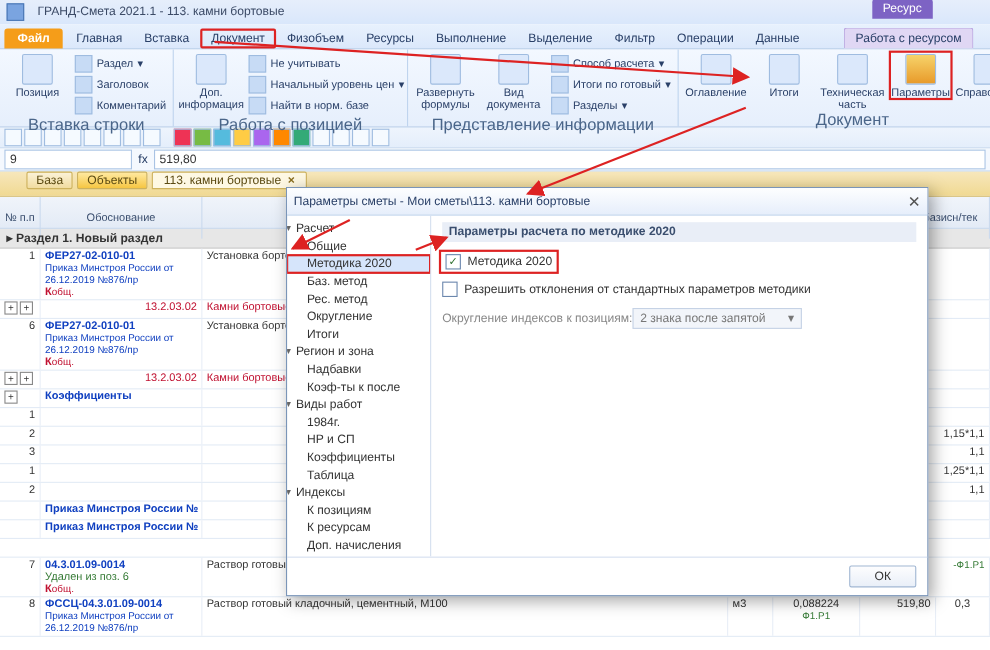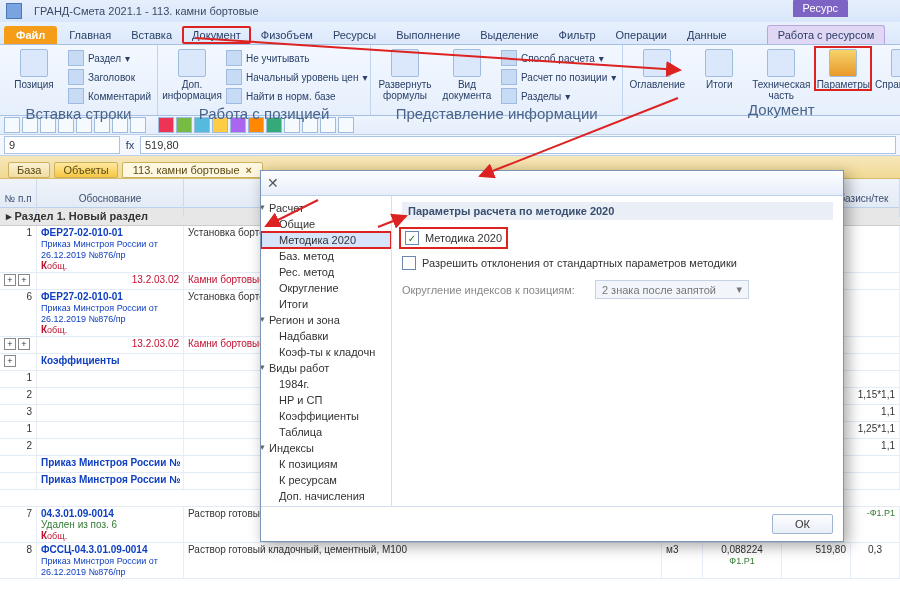--- a/index.html
+++ b/index.html
@@ -21,21 +21,21 @@
 .bigbtn .t{font-size:10px;color:#2a4068;line-height:11px}
 .minibtn{display:flex;align-items:center;gap:4px;color:#2a4068;font-size:10px;white-space:nowrap;padding:1px 0}
 .minibtn .ic{width:14px;height:14px;background:#c7dbf5;border:1px solid #9fbce0}
 .vstack{display:flex;flex-direction:column;gap:1px;padding-top:2px}
 .qat{height:18px;background:linear-gradient(#eef4fd,#e4eefb);border-bottom:1px solid #bcd1ec;display:flex;align-items:center;gap:2px;padding-left:4px}
 .qat .q{width:14px;height:14px;border:1px solid #9fbce0;background:#f5faff}
 .formula{height:20px;background:#f4f8fe;border-bottom:1px solid #bcd1ec;display:flex;align-items:center}
 .formula .cell{width:110px;border:1px solid #a9c3e4;background:#fff;height:16px;margin-left:4px;padding-left:4px;display:flex;align-items:center}
 .formula .fx{width:20px;text-align:center;color:#2a4068}
 .formula .val{flex:1;border:1px solid #a9c3e4;background:#fff;height:16px;margin-right:4px;padding-left:4px;display:flex;align-items:center}
-.navbar{height:22px;background:linear-gradient(#f7e7bc,#f0d992);border-bottom:1px solid #d4bb6d;display:flex;align-items:flex-end;gap:4px;padding-left:0}
+.navbar{height:22px;background:linear-gradient(#f7e7bc,#f0d992);border-bottom:1px solid #d4bb6d;display:flex;align-items:flex-start;gap:4px;padding-left:16px}
 .navbtn{background:linear-gradient(#fbf2d7,#f1dca0);border:1px solid #cdb25e;padding:1px 8px;border-radius:2px;color:#5b4a12}
 .navtab{background:#fef8e3;border:1px solid #cdb25e;padding:1px 10px;border-radius:2px 2px 0 0;color:#5b4a12;display:flex;gap:6px;align-items:center}
 .navtab .x{color:#8a6e1f;font-weight:bold}
 .grid{position:relative}
 .ghdr{display:flex;background:linear-gradient(#f0f4fa,#e3ebf6);border-bottom:1px solid #bcd1ec;height:28px}
 .gh{border-right:1px solid #cbdaee;padding:19px 4px;font-size:10px;color:#3a4e6e;display:flex;align-items:center;justify-content:center;text-align:center}
 .grow{display:flex;border-bottom:1px solid #e3ebf6;min-height:16px;font-size:10px}
 .gc{border-right:1px solid #e8eef7;padding:1px 4px;overflow:hidden;white-space:nowrap}
 .section{background:#e7e7e7;font-weight:bold;padding:2px 6px;border-bottom:1px solid #ccc}
 .blue{color:#1040c0;font-weight:bold}
@@ -49,21 +49,21 @@
 .tree .item{padding:2px 6px 2px 18px;font-size:11px;color:#333;white-space:nowrap;position:relative}
 .tree .item.top{padding-left:8px;color:#333}
 .tree .item.top::before{content:"▾";position:absolute;left:-1px;font-size:9px;color:#666}
 .tree .item.sel{background:#d6e5fb}
 .tree .item.marked{outline:2px solid #d22;outline-offset:-1px}
 .pane{flex:1;padding:6px 10px;display:flex;flex-direction:column;gap:10px}
 .pane .phdr{background:#e9eef7;padding:3px 6px;font-weight:bold;color:#3a4e6e;font-size:11px}
 .chk{display:flex;align-items:center;gap:6px;font-size:11px}
 .chk .box{width:12px;height:12px;border:1px solid #6b87ad;display:flex;align-items:center;justify-content:center;font-size:10px;color:#2a6d2a}
 .chk.marked{outline:2px solid #d22;outline-offset:1px;padding:1px 3px;display:inline-flex}
-.fieldrow{display:flex;align-items:center;gap:20px;color:#888;font-size:11px}
+.fieldrow{display:flex;align-items:center;gap:0;color:#888;font-size:11px}
 .combo{border:1px solid #c5d2e5;background:#f2f5fa;padding:2px 6px;min-width:140px;display:flex;justify-content:space-between;align-items:center;color:#777}
 .dfoot{height:34px;border-top:1px solid #d4dfef;display:flex;align-items:center;justify-content:flex-end;padding-right:10px}
 .okbtn{border:1px solid #9fb5d2;background:linear-gradient(#fdfdfe,#e9eff8);padding:3px 22px;border-radius:2px;font-size:11px}
 svg.arrows{position:absolute;left:0;top:0;pointer-events:none;z-index:55}
 .bigbtn.marked{outline:2px solid #d22;outline-offset:-1px}
 </style>
 </head>
 <body>
 
 <div class="titlebar">
@@ -138,21 +138,21 @@
           <div class="t" style="white-space:pre-line">Развернуть
 формулы</div>
         </div>
       <div class="bigbtn">
           <div class="ic"></div>
           <div class="t" style="white-space:pre-line">Вид
 документа</div>
         </div>
       <div class="vstack">
         <div class="minibtn"><div class="ic"></div><span>Способ расчета</span> ▾</div>
-        <div class="minibtn"><div class="ic"></div><span>Расчет по позиции</span> ▾</div>
+        <div class="minibtn"><div class="ic"></div><span>Итоги по готовый</span> ▾</div>
         <div class="minibtn"><div class="ic"></div><span>Разделы</span> ▾</div>
       </div>
     </div>
     <div class="lbl">Представление информации</div>
   </div>
   <div class="grp" style="flex:1">
     <div class="body">
       <div class="bigbtn">
           <div class="ic"></div>
           <div class="t">Оглавление</div>
@@ -318,34 +318,35 @@
     <div class="gc" style="flex:1"><span>Раствор готовый кладочный, цементный, М100</span></div>
     <div class="gc" style="width:32px;text-align:left">м3</div>
     <div class="gc" style="width:70px;text-align:center"><span>0,088224</span><br><span style="font-size:9px;color:#357a35">Ф1.Р1</span></div>
     <div class="gc" style="width:60px;text-align:right">519,80</div>
     <div class="gc" style="width:40px;text-align:center">0,3</div>
   </div>
 </div>
 
 <div class="dialog">
   <div class="dtitle">
+    <span>Параметры сметы - Мои сметы\113. камни бортовые</span>
     <span class="x">✕</span>
   </div>
   <div class="dbody">
     <div class="tree">
       <div class="item top">Расчет</div>
       <div class="item">Общие</div>
       <div class="item sel marked">Методика 2020</div>
       <div class="item">Баз. метод</div>
       <div class="item">Рес. метод</div>
       <div class="item">Округление</div>
       <div class="item">Итоги</div>
       <div class="item top">Регион и зона</div>
       <div class="item">Надбавки</div>
-      <div class="item">Коэф-ты к кладочн</div>
+      <div class="item">Коэф-ты к после</div>
       <div class="item top">Виды работ</div>
       <div class="item">1984г.</div>
       <div class="item">НР и СП</div>
       <div class="item">Коэффициенты</div>
       <div class="item">Таблица</div>
       <div class="item top">Индексы</div>
       <div class="item">К позициям</div>
       <div class="item">К ресурсам</div>
       <div class="item">Доп. начисления</div>
       <div class="item">Автозагрузка</div>

